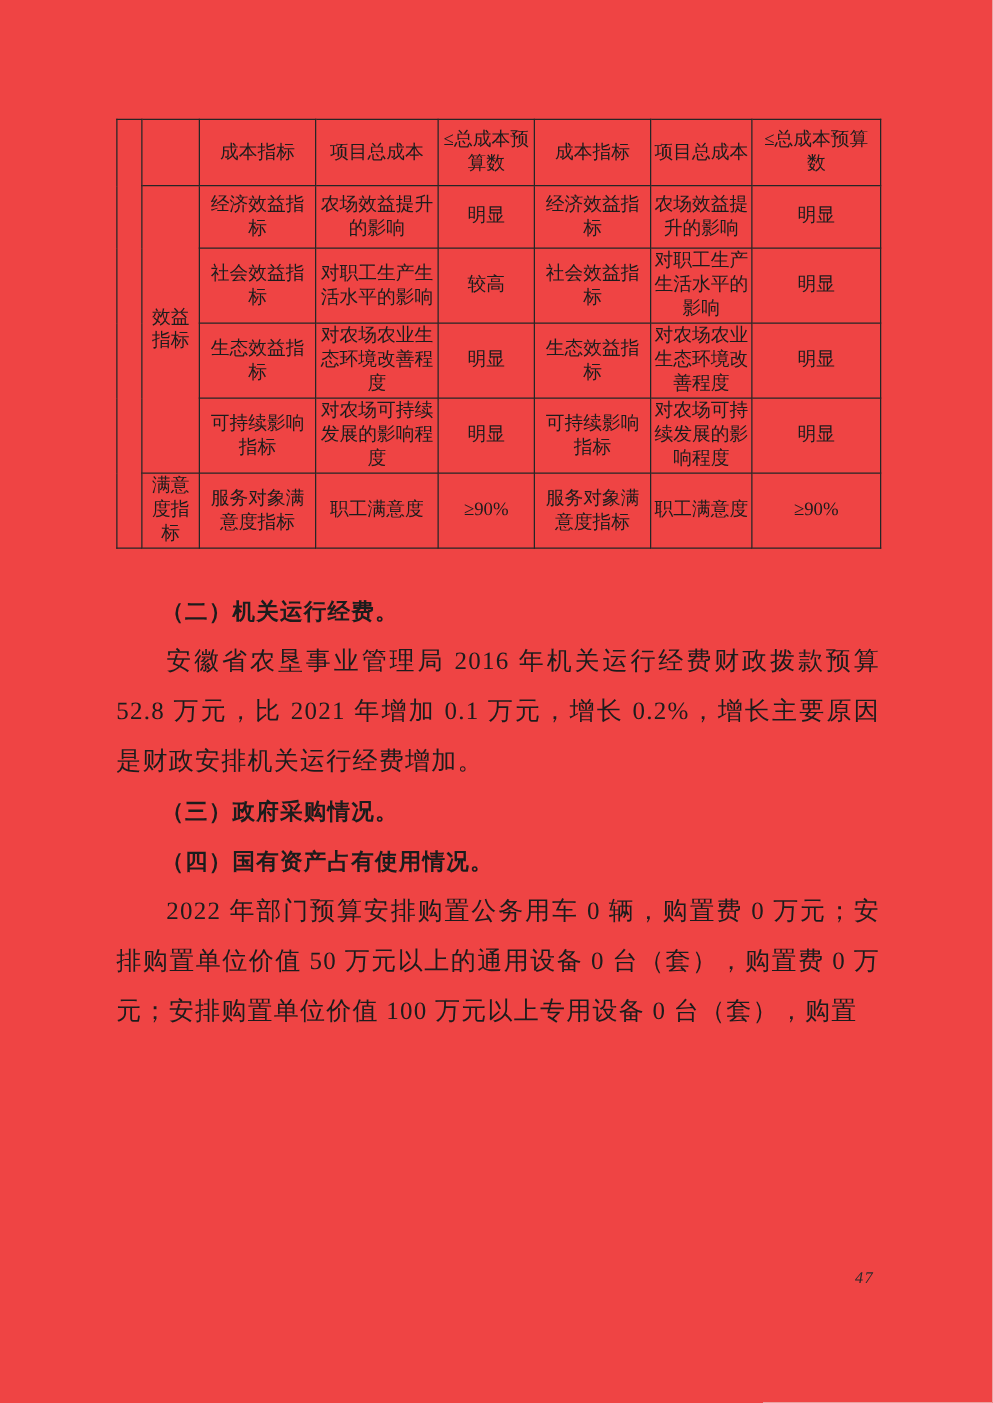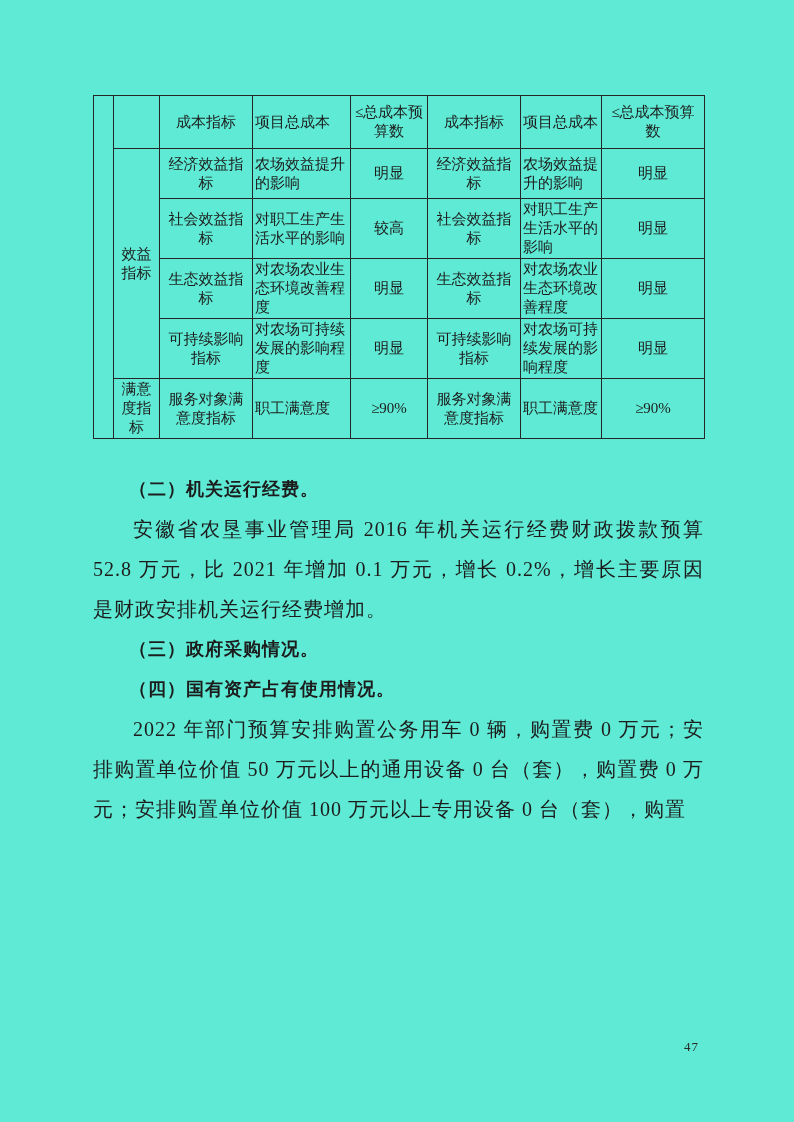--- a/index.html
+++ b/index.html
@@ -1,21 +1,21 @@
 <!DOCTYPE html>
 <html><head>
 <meta charset="utf-8">
 <style>
   html, body { margin: 0; padding: 0; background: #e9e9e9; }
   .page {
     position: relative;
     width: 794px;
     height: 1122px;
     margin: 0 auto;
-    background: #5eead4;
+    background: #ef4444;
     font-family: "Liberation Serif", "DejaVu Serif", serif;
     color: #1c1c1c;
     overflow: hidden;
   }
   .content {
     position: absolute;
     left: 93px;
     top: 95px;
     width: 611px;
   }
@@ -27,21 +27,21 @@
   }
   table.perf td {
     border: 1px solid #262626;
     text-align: center;
     vertical-align: middle;
     padding: 1px 2px;
     line-height: 19px;
     word-break: break-all;
     overflow: hidden;
   }
-  table.perf td.ta-l { text-align: left; margin-left: 16px; }
+  table.perf td.ta-l { text-align: center; margin-left: 16px; }
   tr.r1 { height: 53px; }
   tr.r2 { height: 50px; }
   tr.r3 { height: 60px; }
   tr.r4 { height: 60px; }
   tr.r5 { height: 55px; }
   tr.r6 { height: 60px; }
   .sections {
     margin-top: 30px;
     font-size: 20px;
     line-height: 40px;
@@ -55,24 +55,25 @@
     text-indent: 2em;
     line-height: 40px;
   }
   .sections p {
     margin: 0;
     text-indent: 2em;
   }
   .page-number {
     position: absolute;
     left: 684px;
-    top: 1039px;
+    top: 1014px;
     font-size: 13px;
     color: #2a2a2a;
     letter-spacing: 1px;
+    font-style: italic;
   }
 </style>
 </head>
 <body>
 
 <div class="page">
   <div class="content">
 
     <table class="perf">
       <colgroup>

